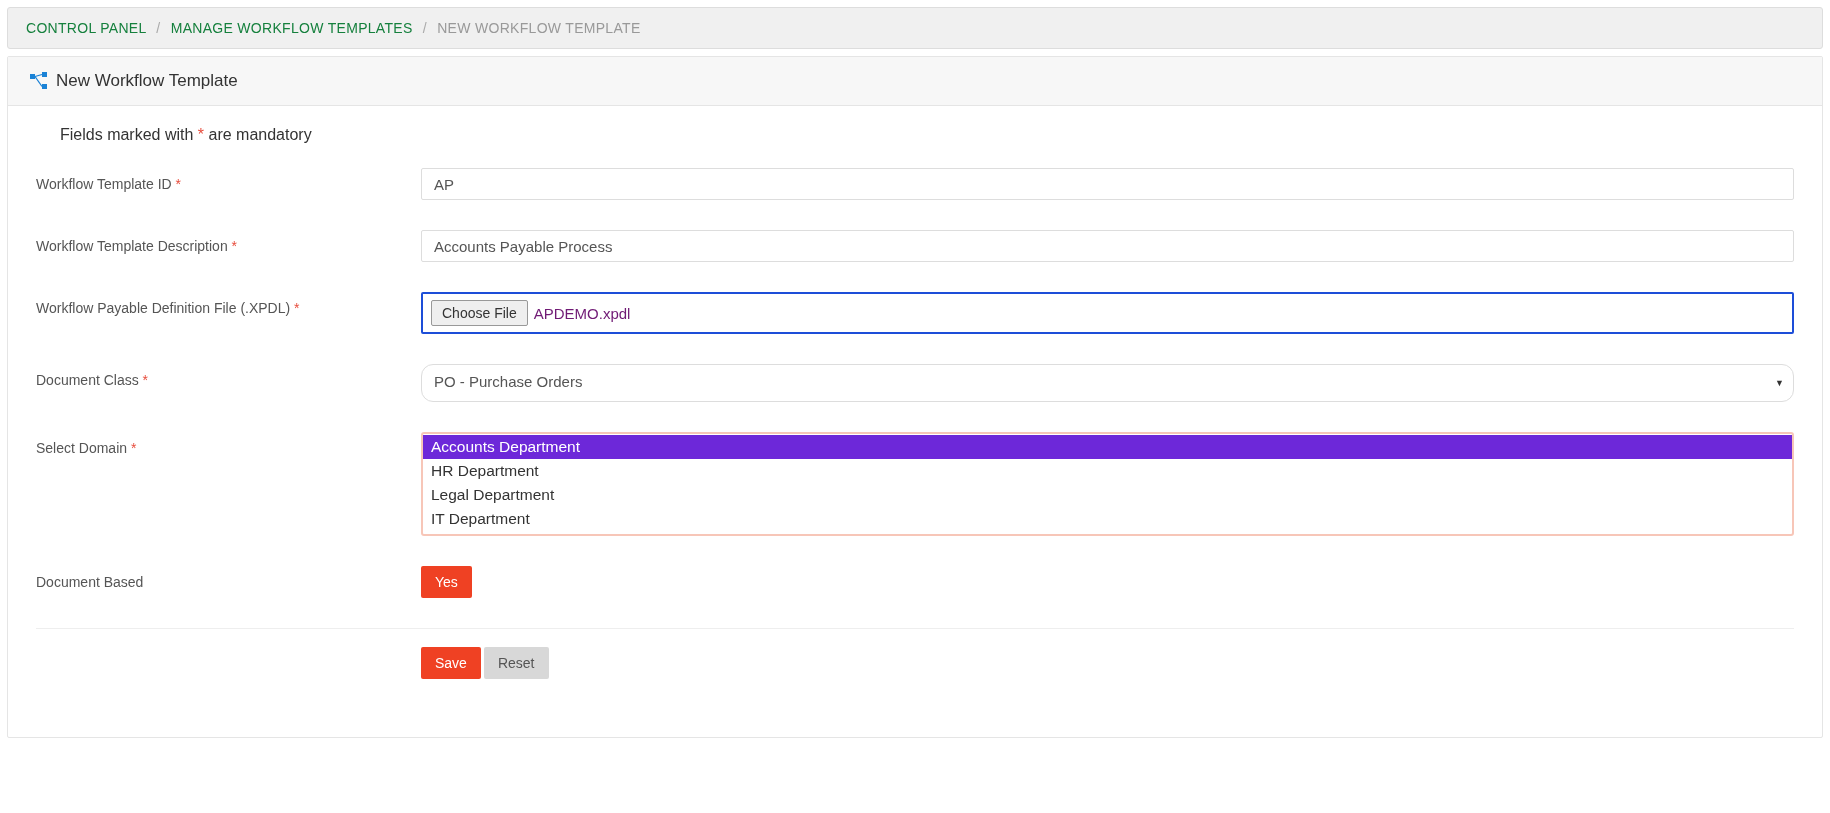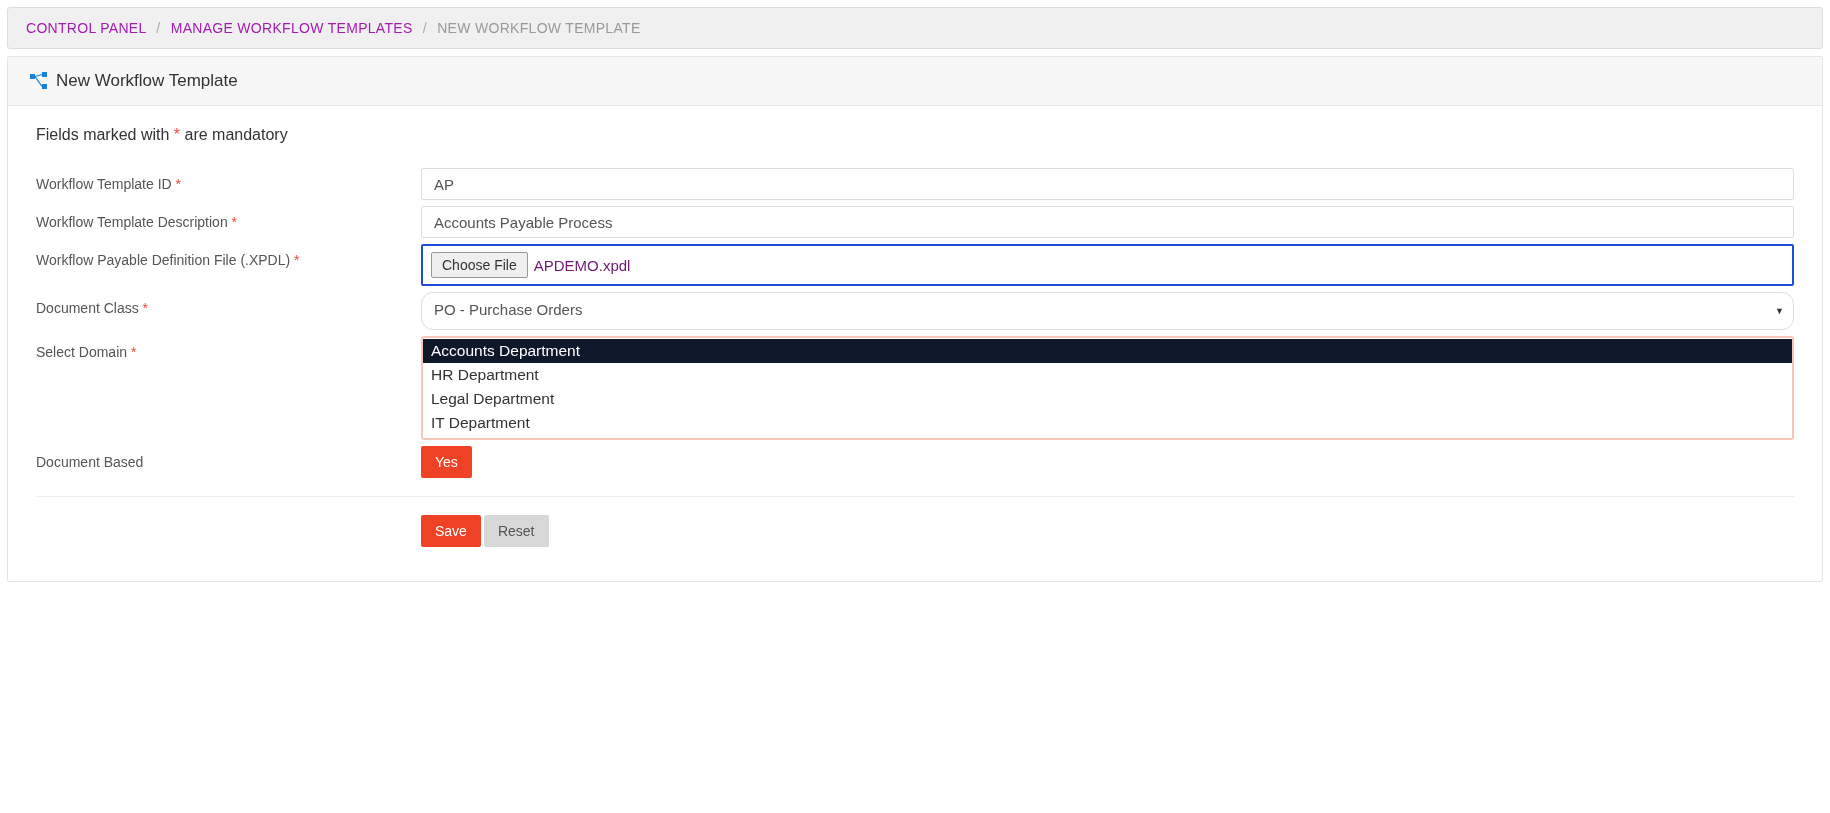--- a/index.html
+++ b/index.html
@@ -13,21 +13,21 @@
 .breadcrumb-bar {
   margin: 7px;
   padding: 12px 18px;
   background: #f0f0f0;
   border: 1px solid #ddd;
   border-radius: 3px;
   font-size: 14px;
   letter-spacing: 0.3px;
 }
 .breadcrumb-bar a {
-  color: #a21caf;
+  color: #15803d;
   text-decoration: none;
 }
 .breadcrumb-sep {
   color: #aaa;
   margin: 0 6px;
 }
 .breadcrumb-current {
   color: #999;
 }
 .panel {
@@ -54,26 +54,27 @@
   color: #333;
   font-weight: 400;
 }
 .panel-body {
   padding: 20px 28px 28px;
 }
 .mandatory-note {
   font-size: 16px;
   color: #333;
   margin-bottom: 24px;
+  margin-left: 24px;
 }
 .req { color: #e74c3c; }
 .form-row {
   display: flex;
   align-items: flex-start;
-  margin-bottom: 6px;
+  margin-bottom: 30px;
 }
 .form-label {
   width: 385px;
   padding-top: 8px;
   font-size: 14px;
   color: #555;
 }
 .form-field {
   flex: 1;
 }
@@ -146,21 +147,21 @@
   padding: 1px 0 0 0;
 }
 .multiselect-option {
   padding: 1px 8px;
   font-size: 15.5px;
   color: #333;
   cursor: pointer;
   line-height: 22px;
 }
 .multiselect-option.selected {
-  background: #0f172a;
+  background: #6d28d9;
   color: #fff;
 }
 .btn {
   border: none;
   padding: 8px 14px;
   font-size: 14px;
   border-radius: 2px;
   cursor: pointer;
 }
 .btn-orange { background: #ef4123; color: #fff; }

